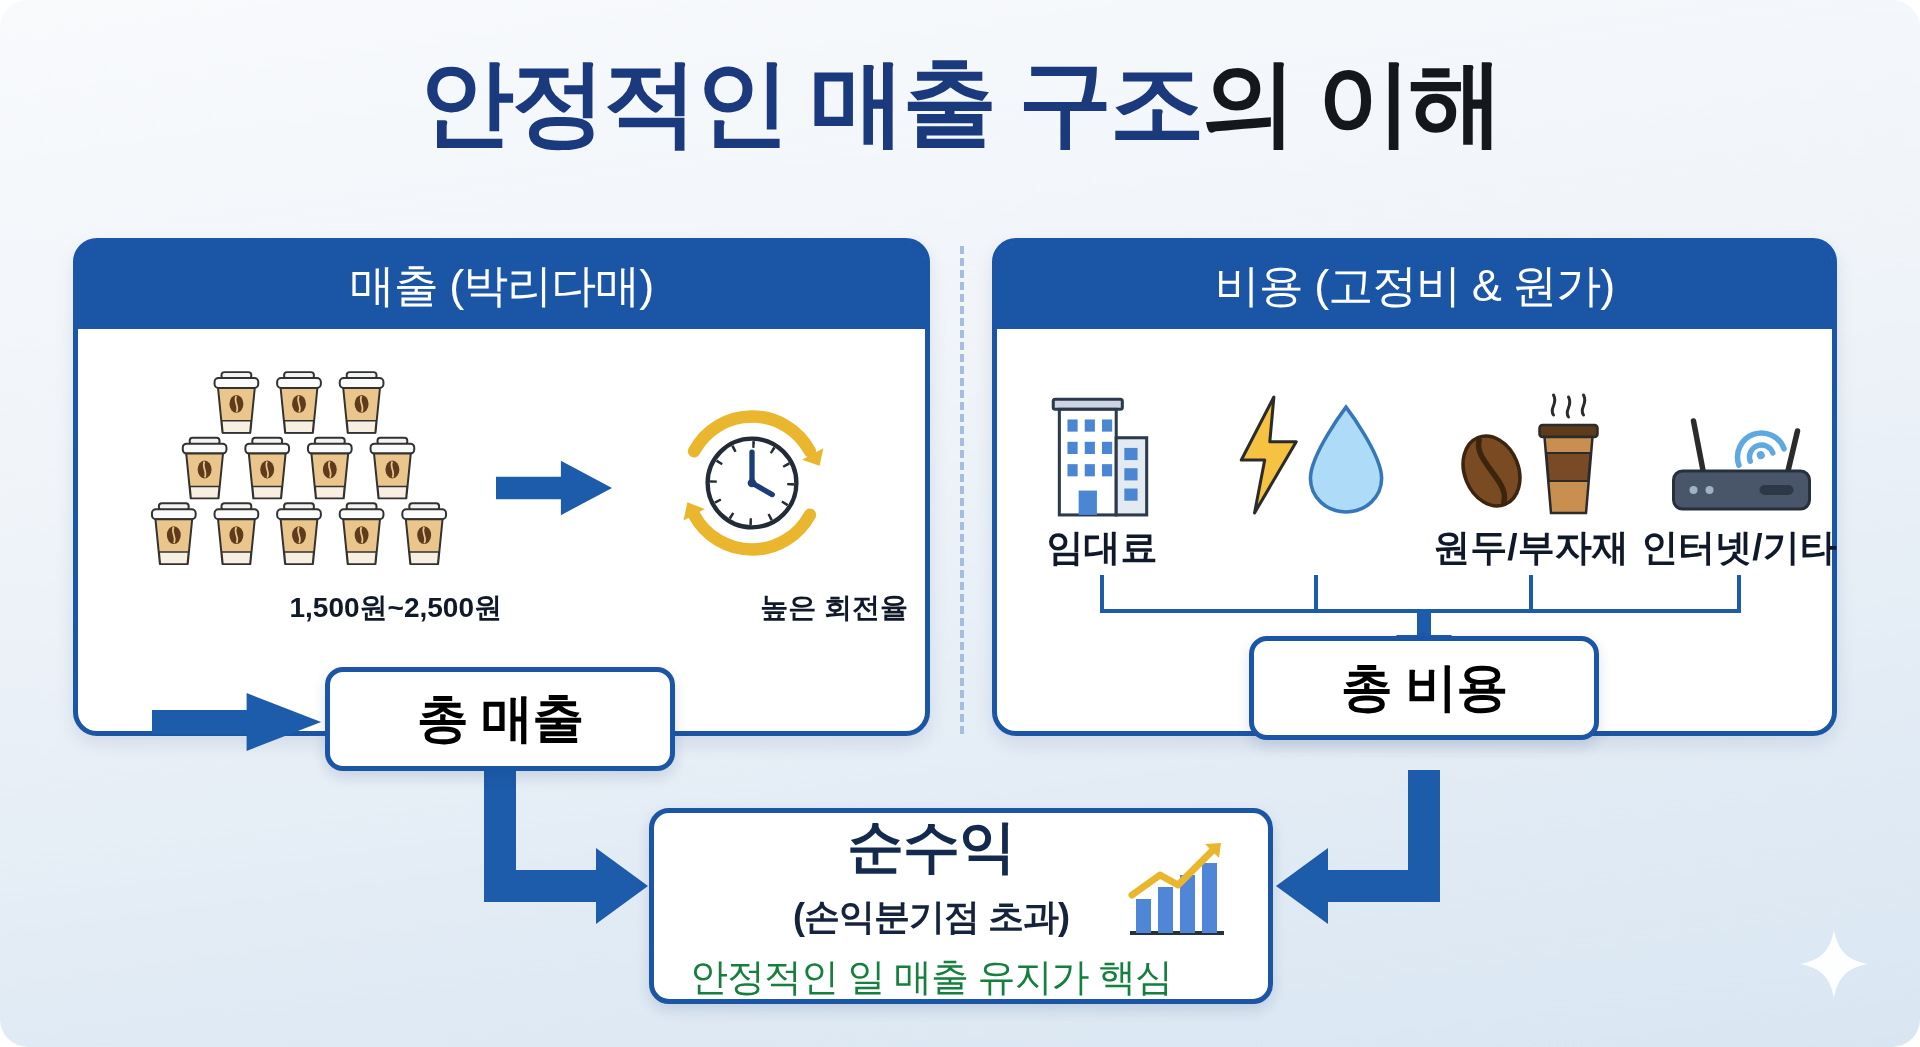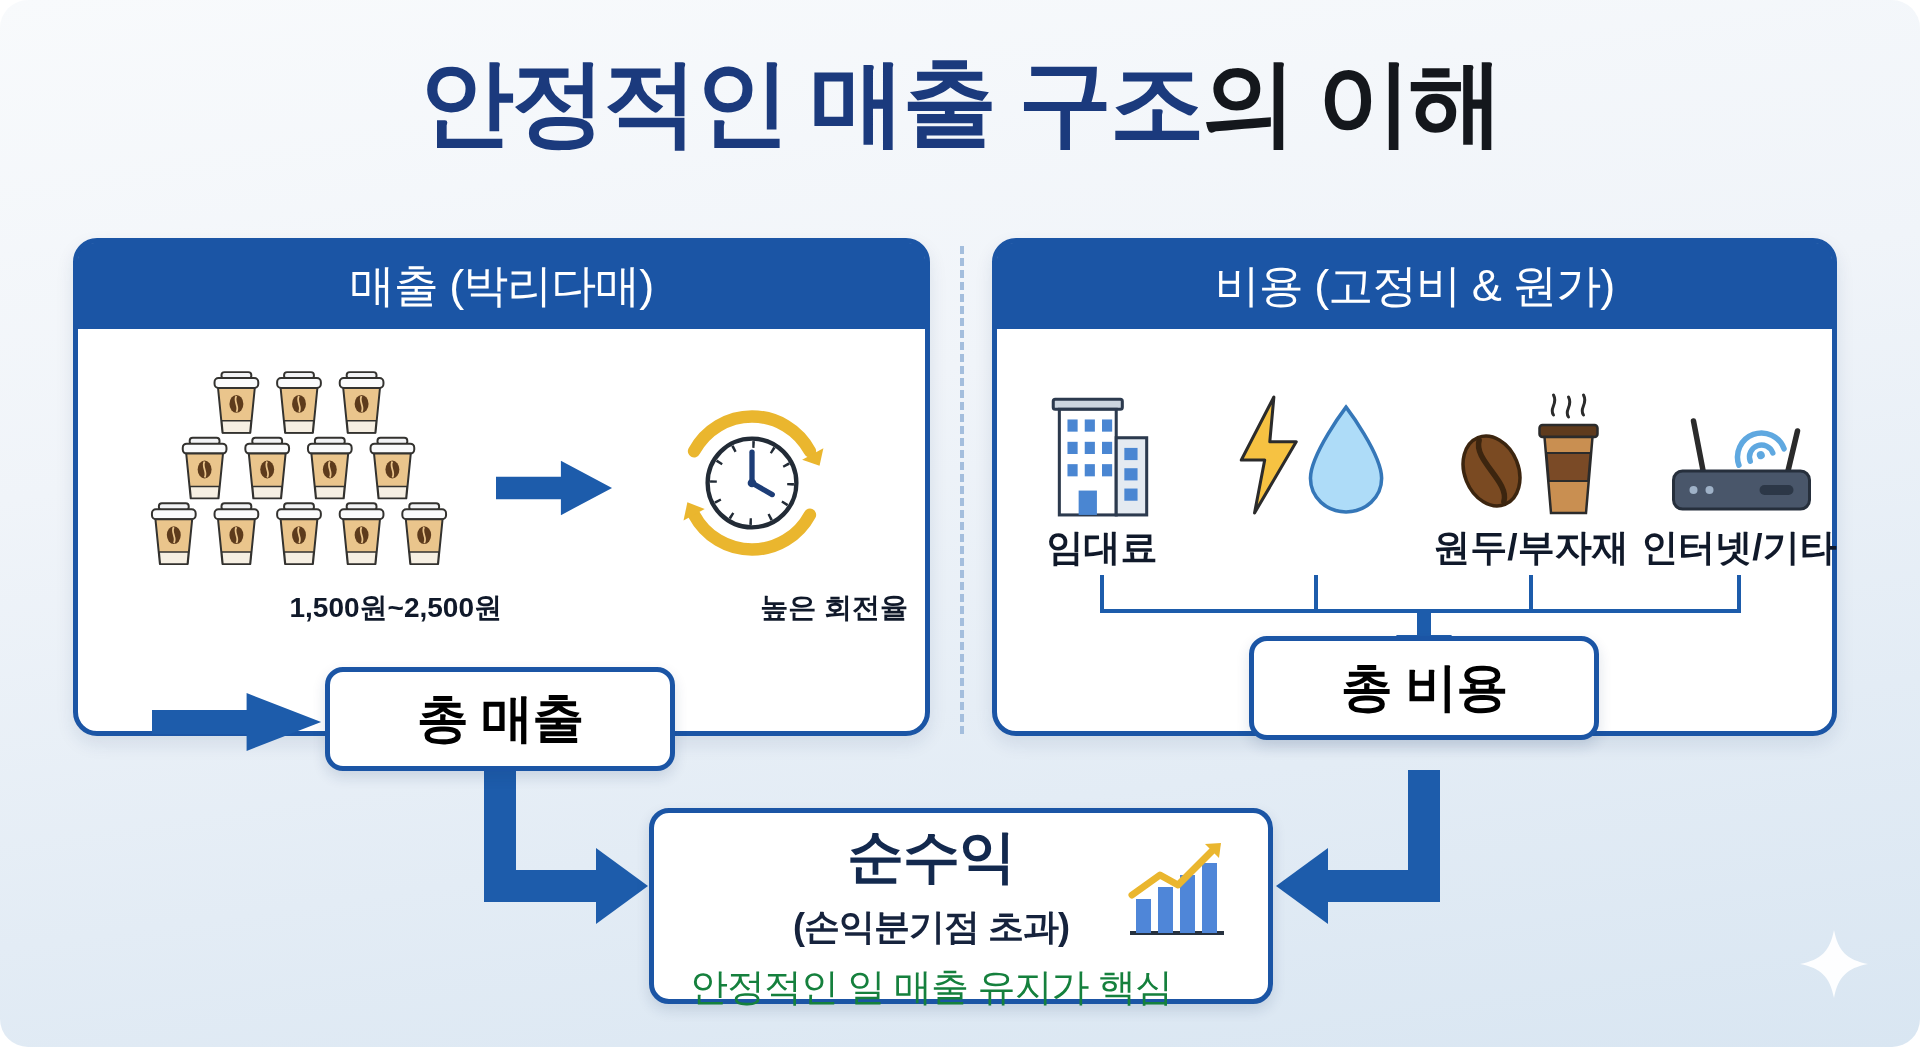--- a/index.html
+++ b/index.html
@@ -27,21 +27,21 @@
 
   
   .total-box{position:absolute;width:350px;height:104px;background:#ffffff;border:5px solid #1b55a5;
     border-radius:18px;display:flex;align-items:center;justify-content:center;
     font-size:52px;font-weight:900;color:#000000;letter-spacing:-1px;
     box-shadow:0 6px 14px rgba(23,52,101,.14);z-index:5}
 
   
   .net-box{position:absolute;left:649px;top:808px;width:624px;height:196px;background:#ffffff;
     border:5px solid #1b55a5;border-radius:20px;box-shadow:0 6px 14px rgba(23,52,101,.14);z-index:5;
-    display:flex;flex-direction:column;align-items:center;padding:14px 90px 0 30px}
+    display:flex;flex-direction:column;align-items:center;padding:4px 90px 0 30px}
   .net-title{font-size:57px;font-weight:900;color:#13294e;letter-spacing:-1px;line-height:1.05}
   .net-sub{font-size:36px;font-weight:800;color:#16233d;letter-spacing:-1px;margin-top:16px}
   .net-caption{font-size:38px;font-weight:500;color:#15803d;letter-spacing:-1px;margin-top:10px}
 
   
   .bracket{position:absolute;background:#1d5cab}
   .elbow{position:absolute;background:#1d5cab;z-index:2}
   .tri-down{position:absolute;width:0;height:0;border-left:28px solid transparent;
     border-right:28px solid transparent;border-top:34px solid #1d5cab}
   .tri-right{position:absolute;width:0;height:0;border-top:38px solid transparent;

